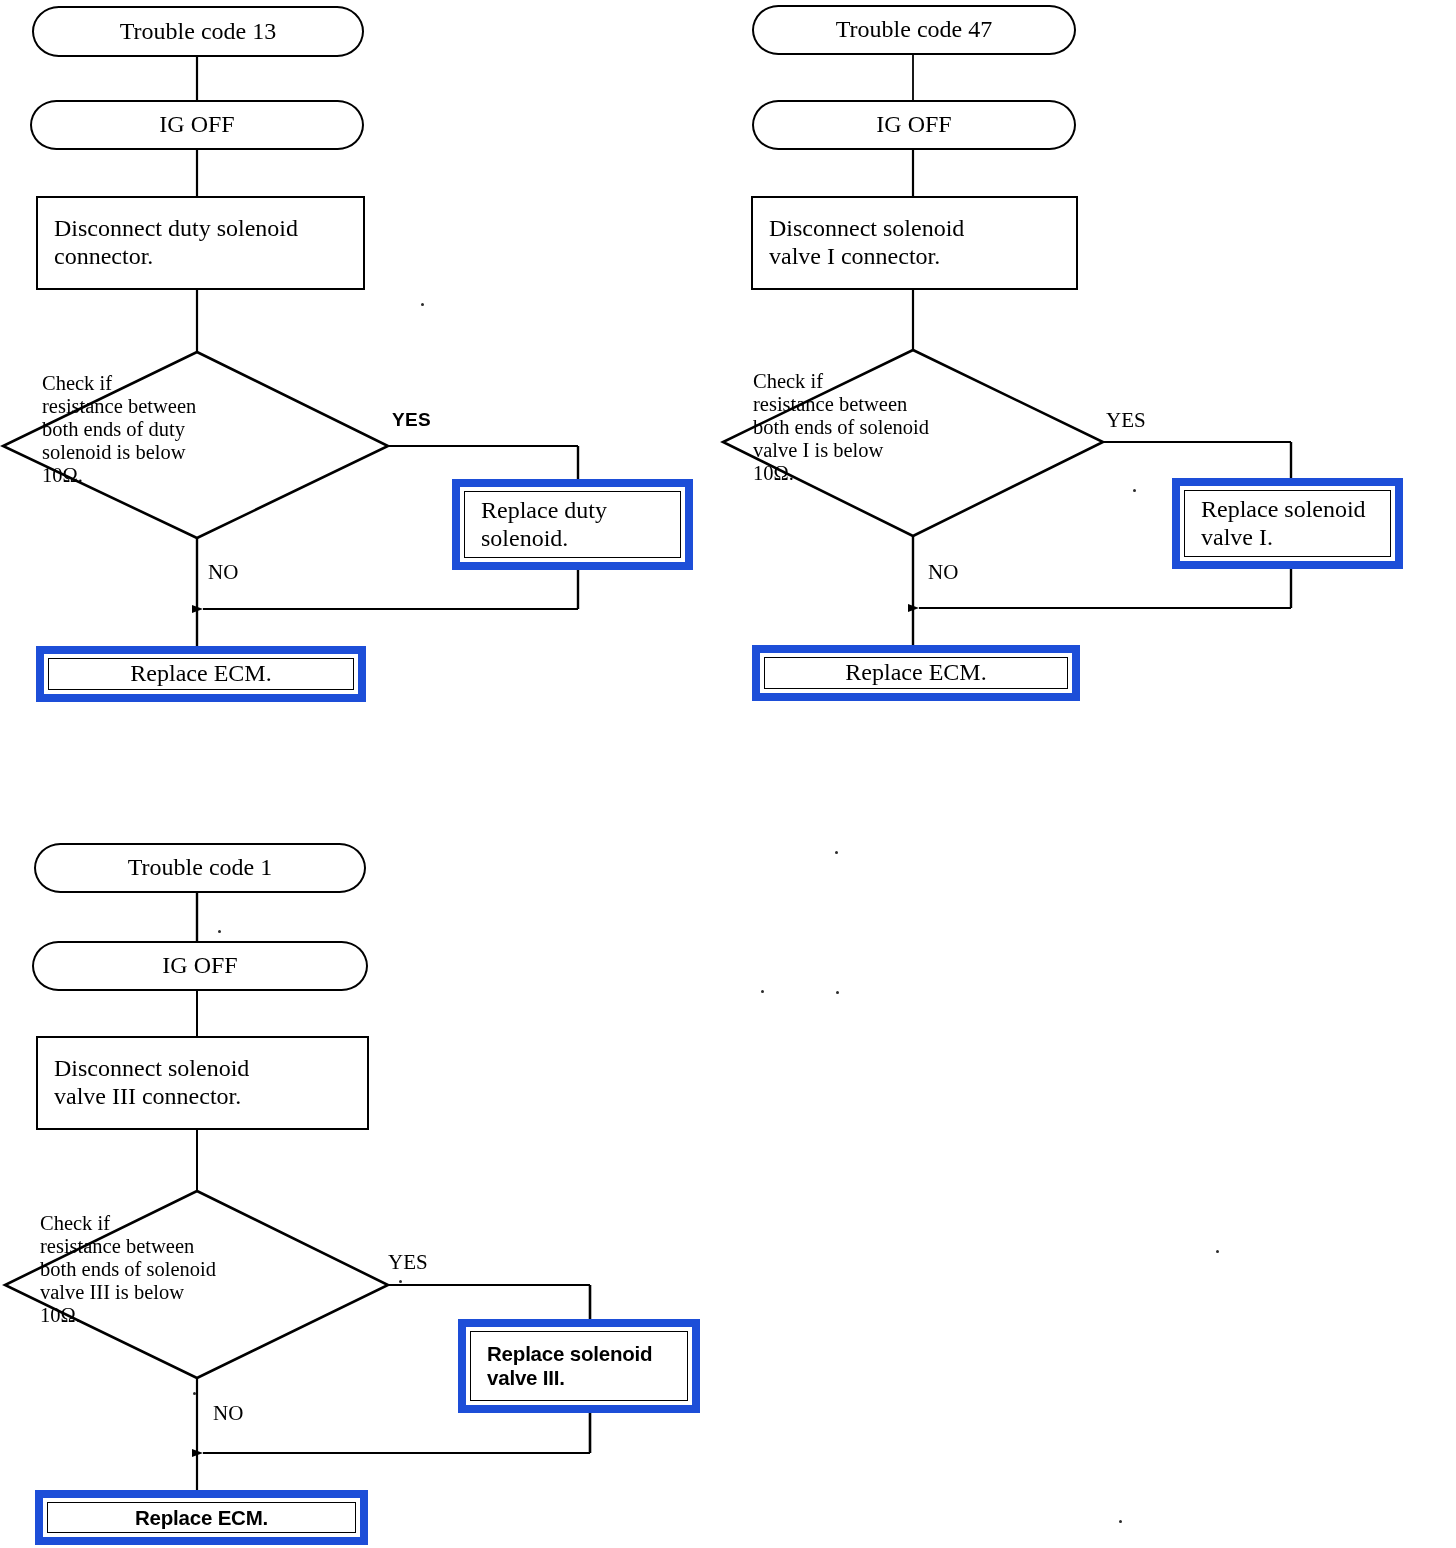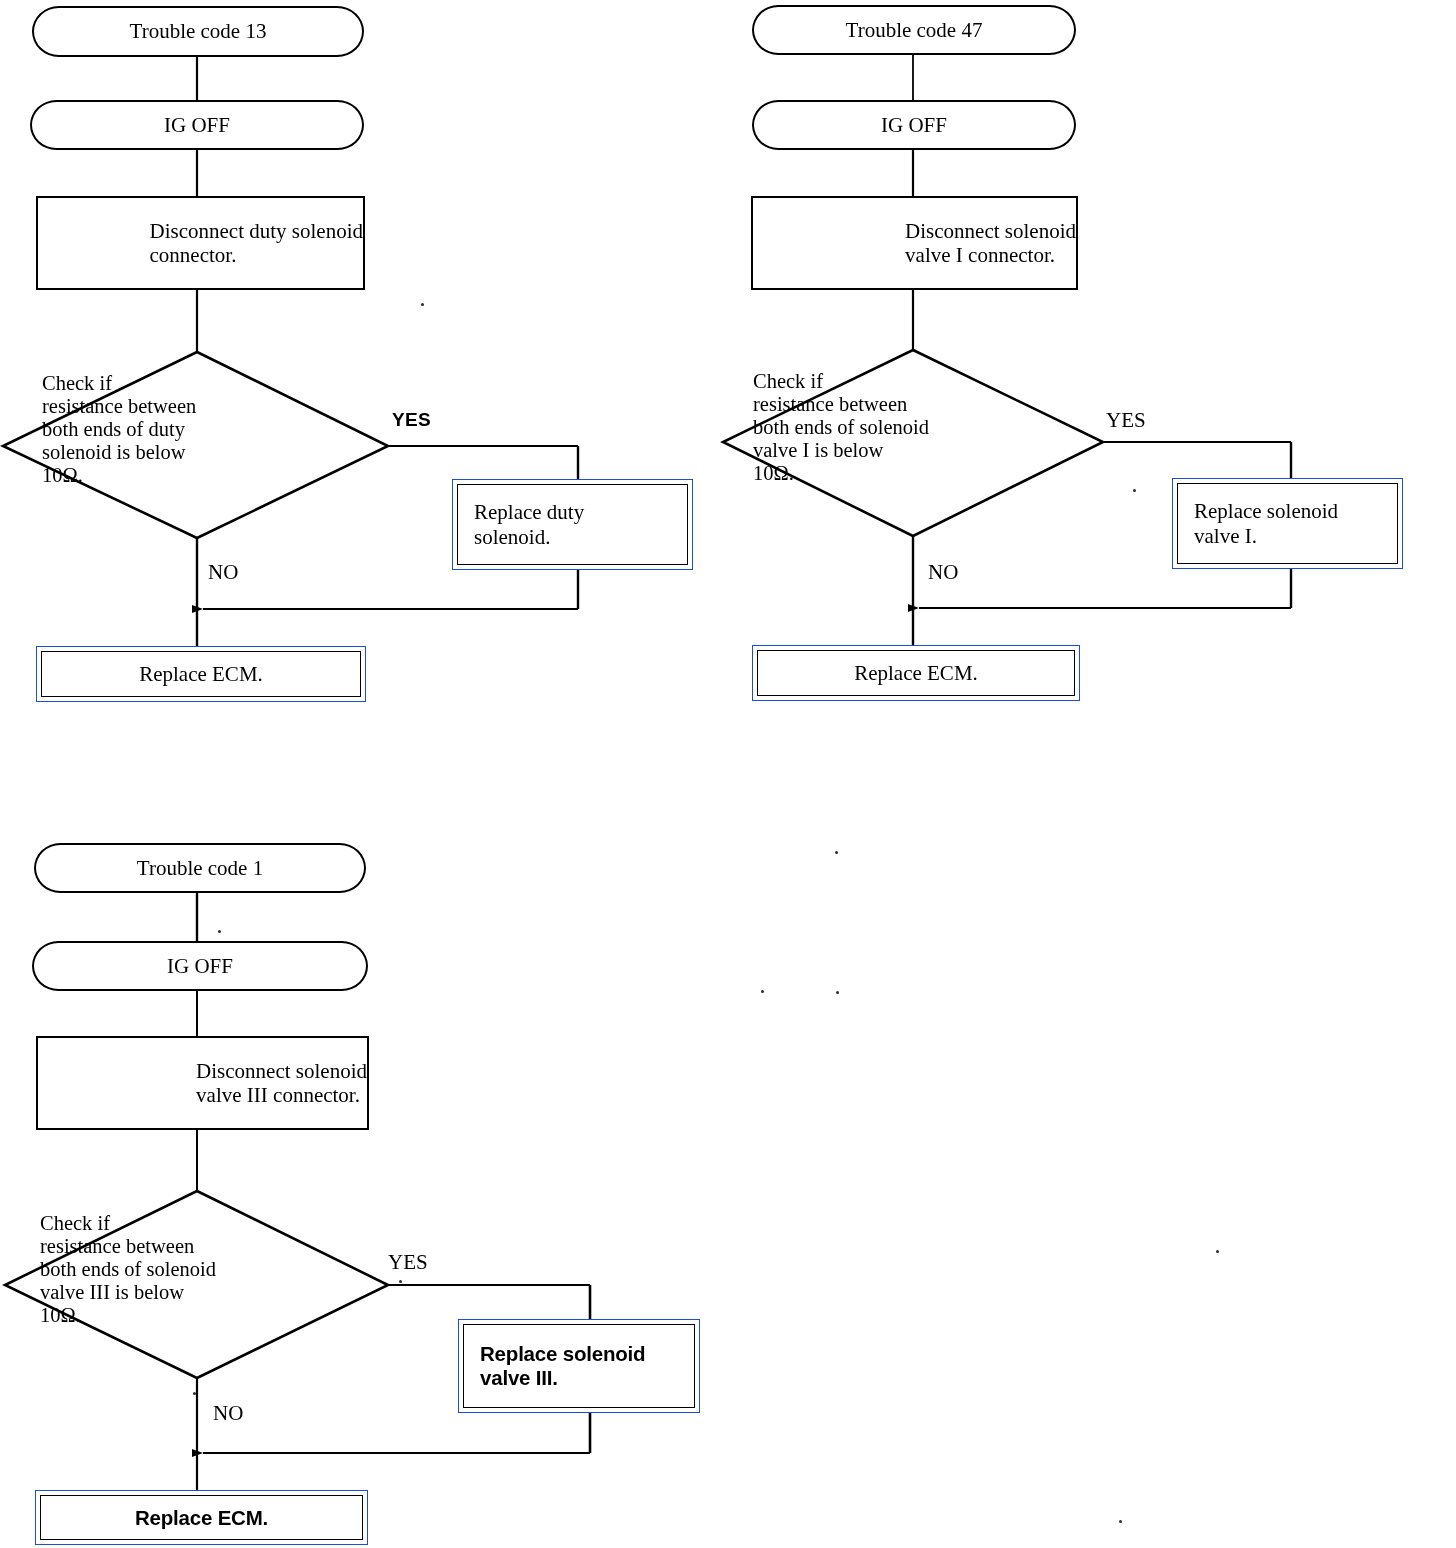--- a/index.html
+++ b/index.html
@@ -34,44 +34,44 @@
     align-items: center;
     background: #ffffff;
   }
   .terminator {
     border: 2.5px solid #000;
     border-radius: 40px / 38px;
     justify-content: center;
   }
   .process {
     border: 2.5px solid #000;
-    justify-content: flex-end;
+    justify-content: flex-start;
   }
   .double {
-    border: 1px solid #1d4ed8;
+    border: 8px solid #1d4ed8;
     padding: 4px;
   }
   .double > .inner {
     border: 1.6px solid #000;
     width: 100%;
     height: 100%;
     box-sizing: border-box;
     display: flex;
     align-items: center;
     background: #fff;
   }
   .txt {
     line-height: 1.16;
     white-space: pre-line;
   }
   .t-center { text-align: center; width: 100%; }
   .t-left   { text-align: left; padding-left: 16px; }
 
   .fs20 { font-size: 20.5px; }
-  .fs21 { font-size: 21px; }
+  .fs21 { font-size: 24px; }
 
   .bold-sans {
     font-family: "Liberation Sans", sans-serif;
     font-weight: bold;
     letter-spacing: -0.2px;
   }
 
   
   .diamond-text {
     position: absolute;

